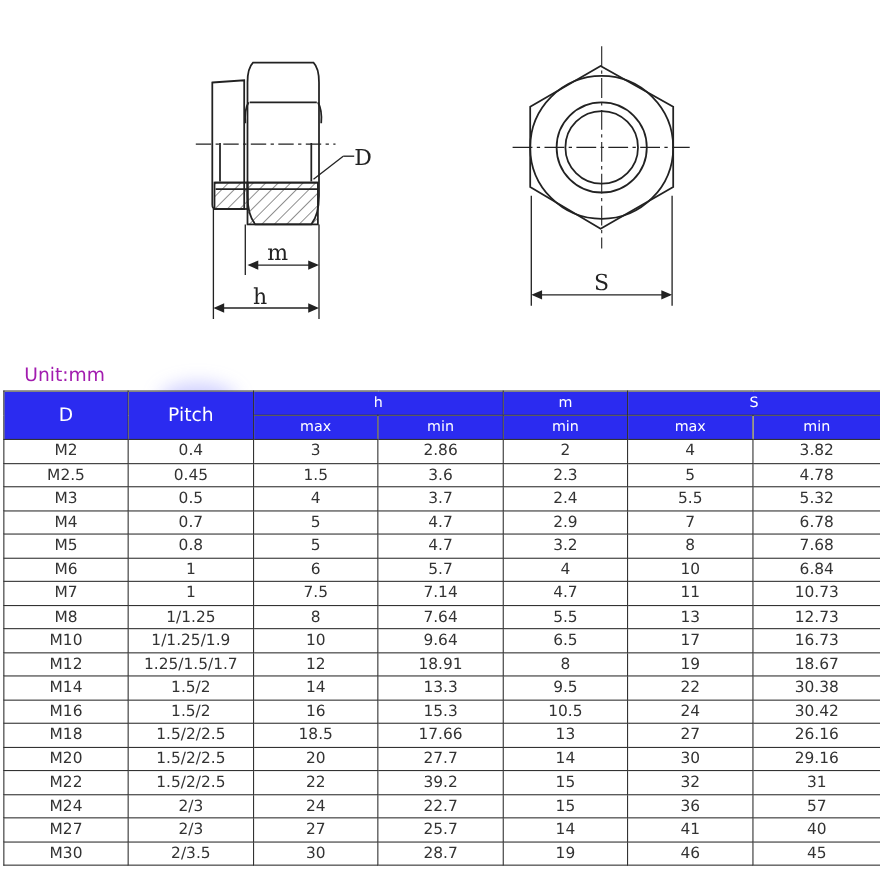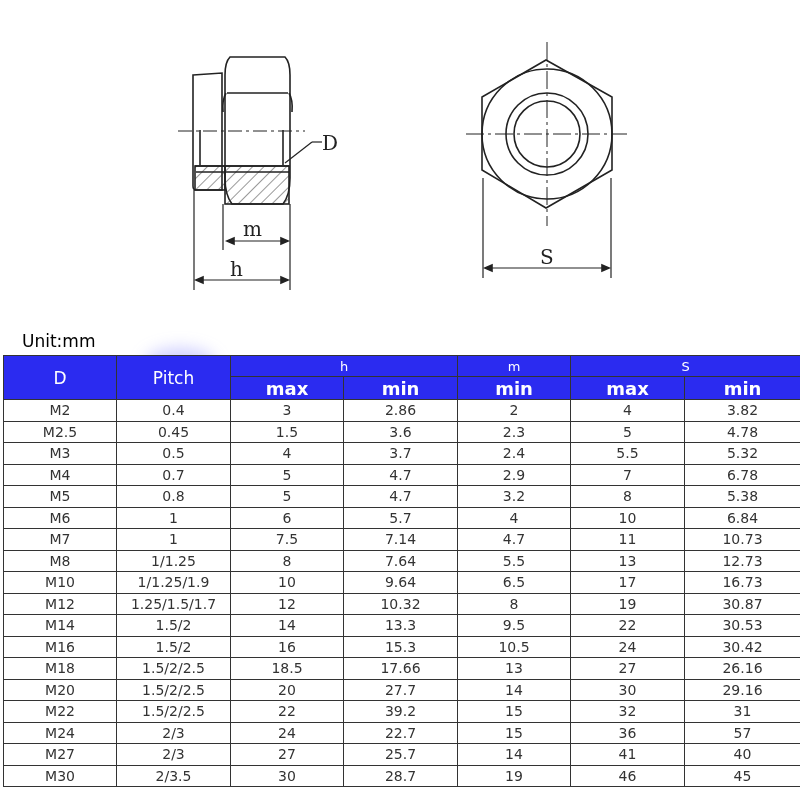--- a/index.html
+++ b/index.html
@@ -1,25 +1,25 @@
 <!DOCTYPE html>
 <html><head>
 <meta charset="utf-8">
 <style>
   html, body { margin:0; padding:0; background:#ffffff; }
   body { width:800px; height:800px; position:relative; overflow:hidden; font-family:"DejaVu Sans", sans-serif; color:#222; }
   .drawing { position:absolute; left:0; top:0; width:800px; height:320px; }
   .drawing svg { position:absolute; left:0; top:0; }
-  .unit { position:absolute; left:22px; top:331px; font-size:17px; color:#000000; font-family:"DejaVu Sans", sans-serif; }
+  .unit { position:absolute; left:22px; top:331px; font-size:17px; color:#a21caf; font-family:"DejaVu Sans", sans-serif; }
   .spec-table { position:absolute; left:3px; top:355px; width:797px; border-collapse:collapse; table-layout:fixed; }
   .spec-table th, .spec-table td { border:1.5px solid #333; padding:0; text-align:center; overflow:hidden; white-space:nowrap; }
   .spec-table th { background:#2b2bf0; color:#ffffff; font-weight:normal; }
   .spec-table th.big { font-size:17px; height:43px; }
   .spec-table th.grp { font-size:13px; height:20px; }
-  .spec-table th.sub { font-size:18px; height:20px;font-weight:bold; }
+  .spec-table th.sub { font-size:13px; height:20px; }
   .spec-table td { font-size:14px; height:20.5px; line-height:20px; color:#333; background:#fff; }
   .glow { position:absolute; pointer-events:none; border-radius:50%; filter:blur(8px); background:rgba(120,120,255,0.35); }
   .lbl { font-family:"DejaVu Serif", serif; font-size:20px; fill:#222; }
 </style>
 </head>
 <body>
 
 <div class="drawing">
   <svg width="800" height="320" viewBox="0 0 800 320">
     <defs>
@@ -151,21 +151,21 @@
         <td>7</td>
         <td>6.78</td>
       </tr>
       <tr>
         <td>M5</td>
         <td>0.8</td>
         <td>5</td>
         <td>4.7</td>
         <td>3.2</td>
         <td>8</td>
-        <td>5.38</td>
+        <td>7.68</td>
       </tr>
       <tr>
         <td>M6</td>
         <td>1</td>
         <td>6</td>
         <td>5.7</td>
         <td>4</td>
         <td>10</td>
         <td>6.84</td>
       </tr>
@@ -193,33 +193,33 @@
         <td>10</td>
         <td>9.64</td>
         <td>6.5</td>
         <td>17</td>
         <td>16.73</td>
       </tr>
       <tr>
         <td>M12</td>
         <td>1.25/1.5/1.7</td>
         <td>12</td>
-        <td>10.32</td>
+        <td>18.91</td>
         <td>8</td>
         <td>19</td>
-        <td>30.87</td>
+        <td>18.67</td>
       </tr>
       <tr>
         <td>M14</td>
         <td>1.5/2</td>
         <td>14</td>
         <td>13.3</td>
         <td>9.5</td>
         <td>22</td>
-        <td>30.53</td>
+        <td>30.38</td>
       </tr>
       <tr>
         <td>M16</td>
         <td>1.5/2</td>
         <td>16</td>
         <td>15.3</td>
         <td>10.5</td>
         <td>24</td>
         <td>30.42</td>
       </tr>

